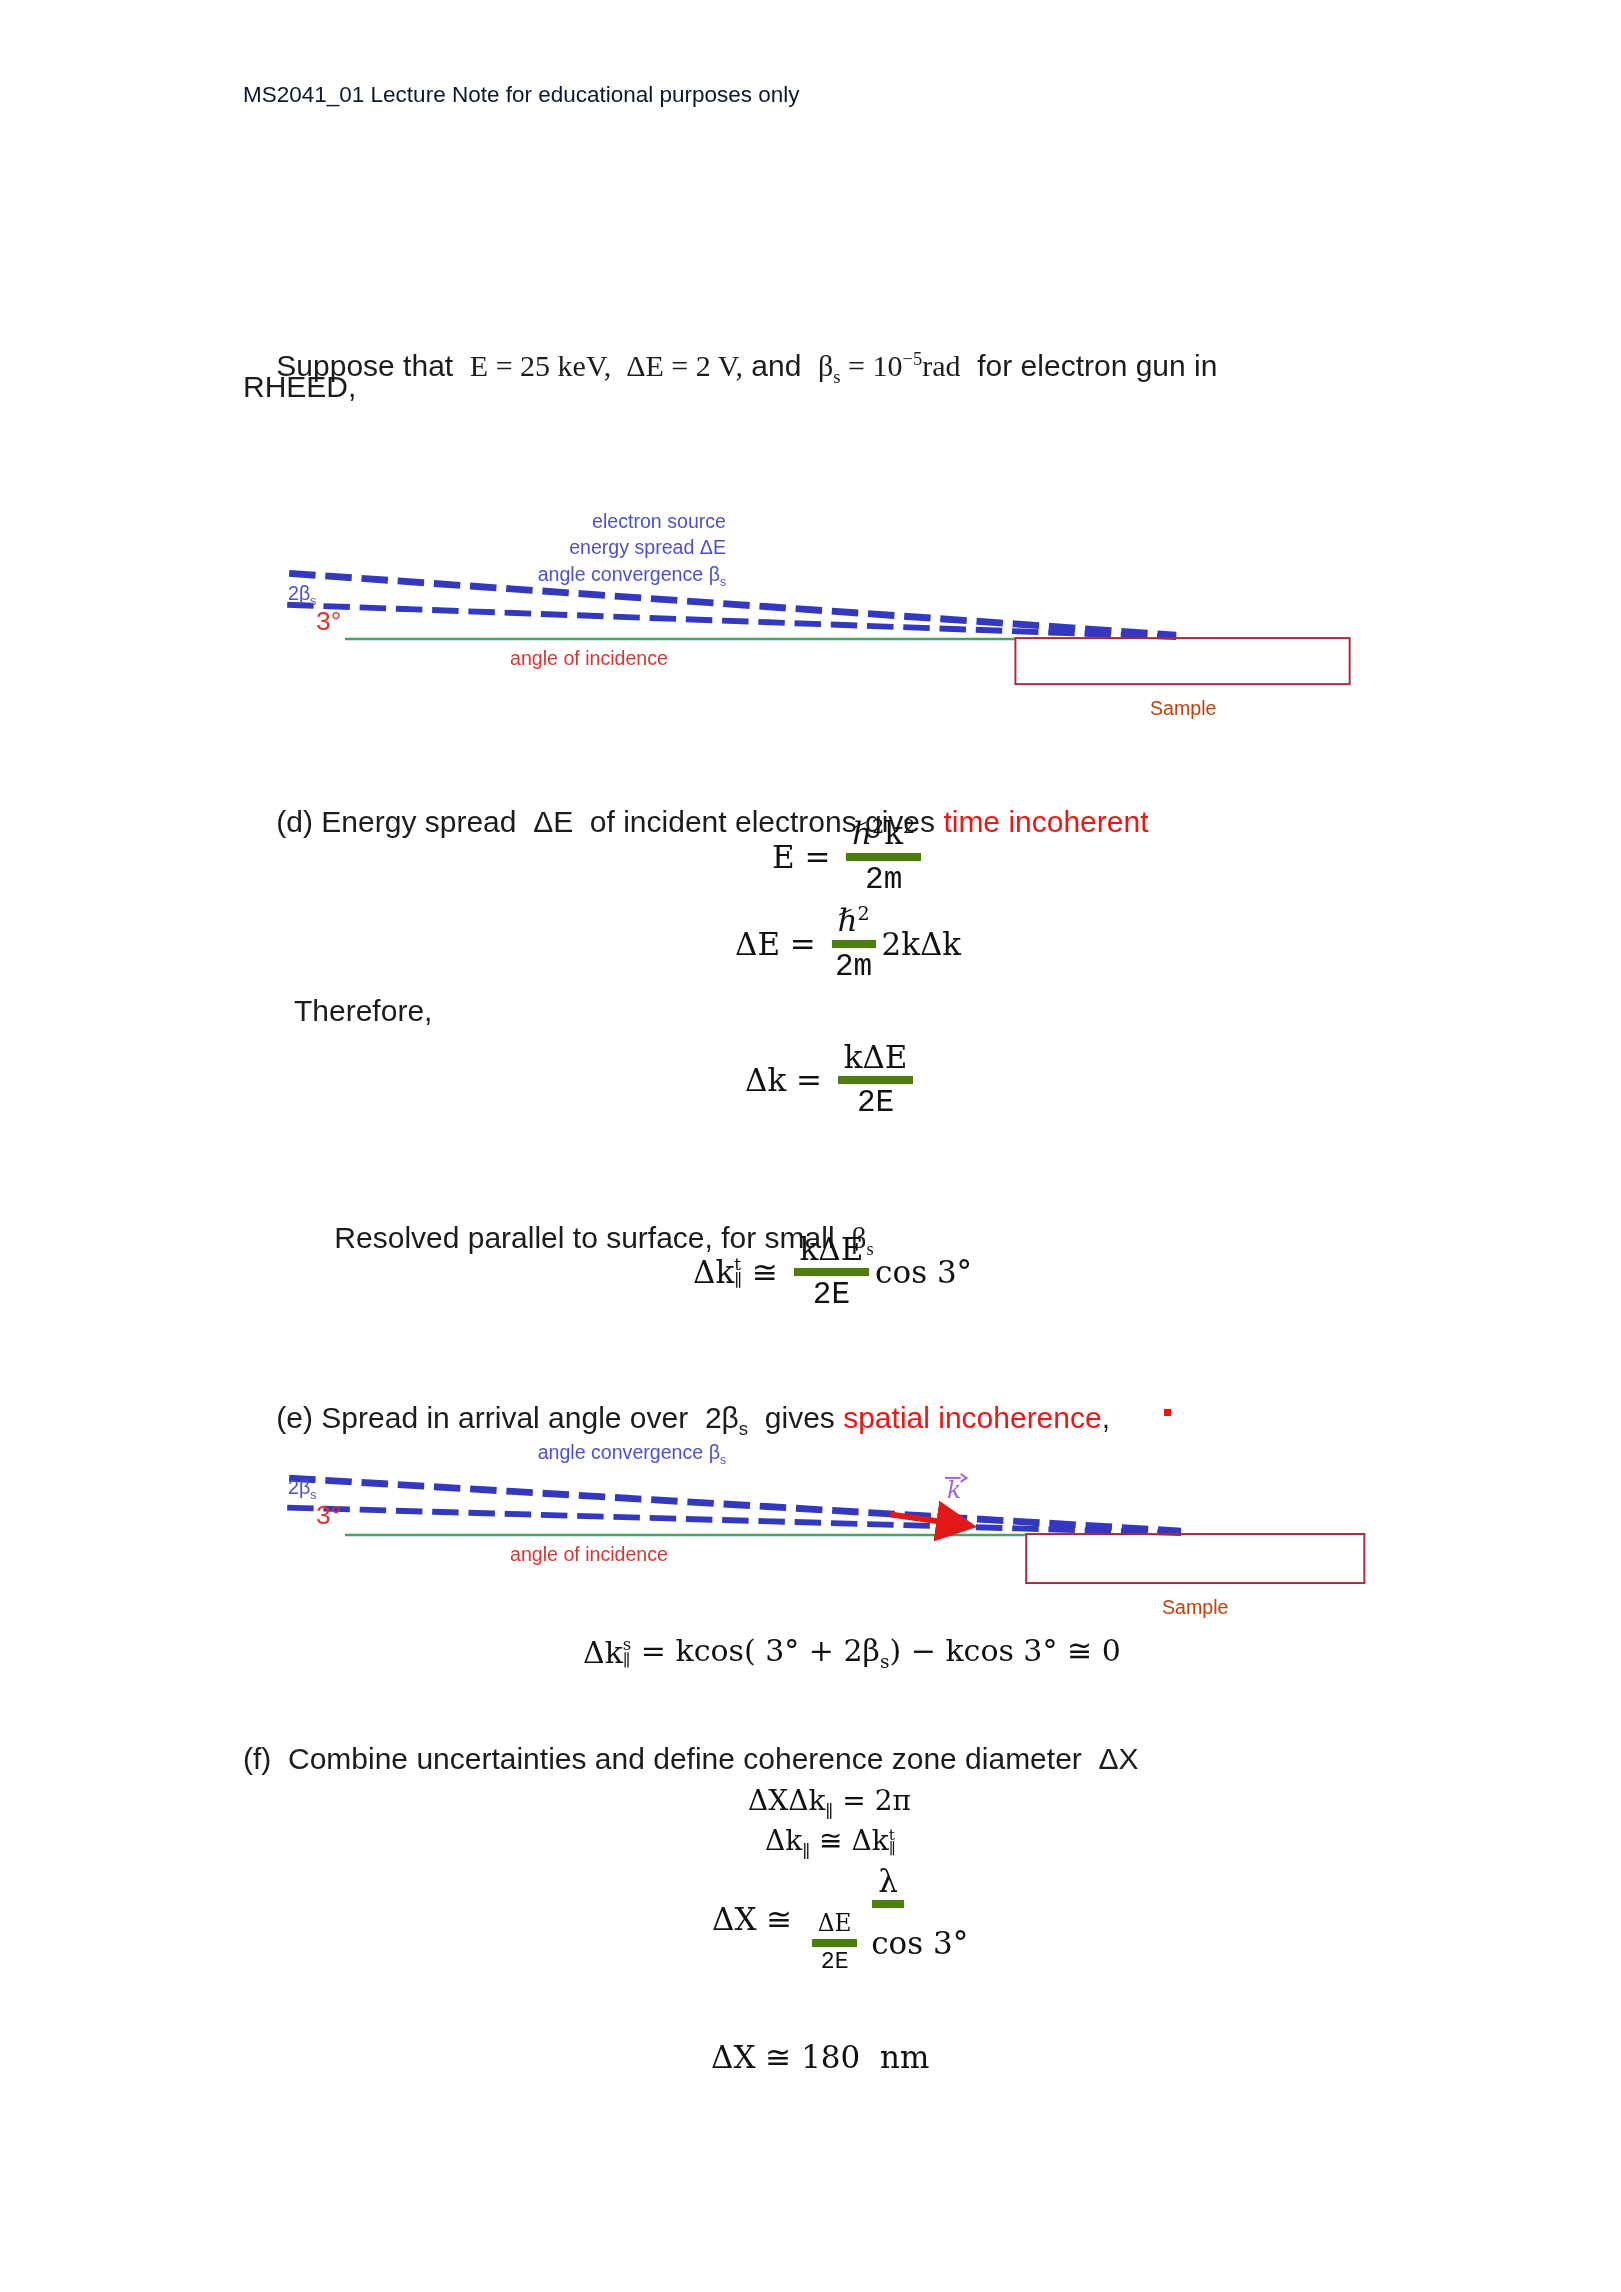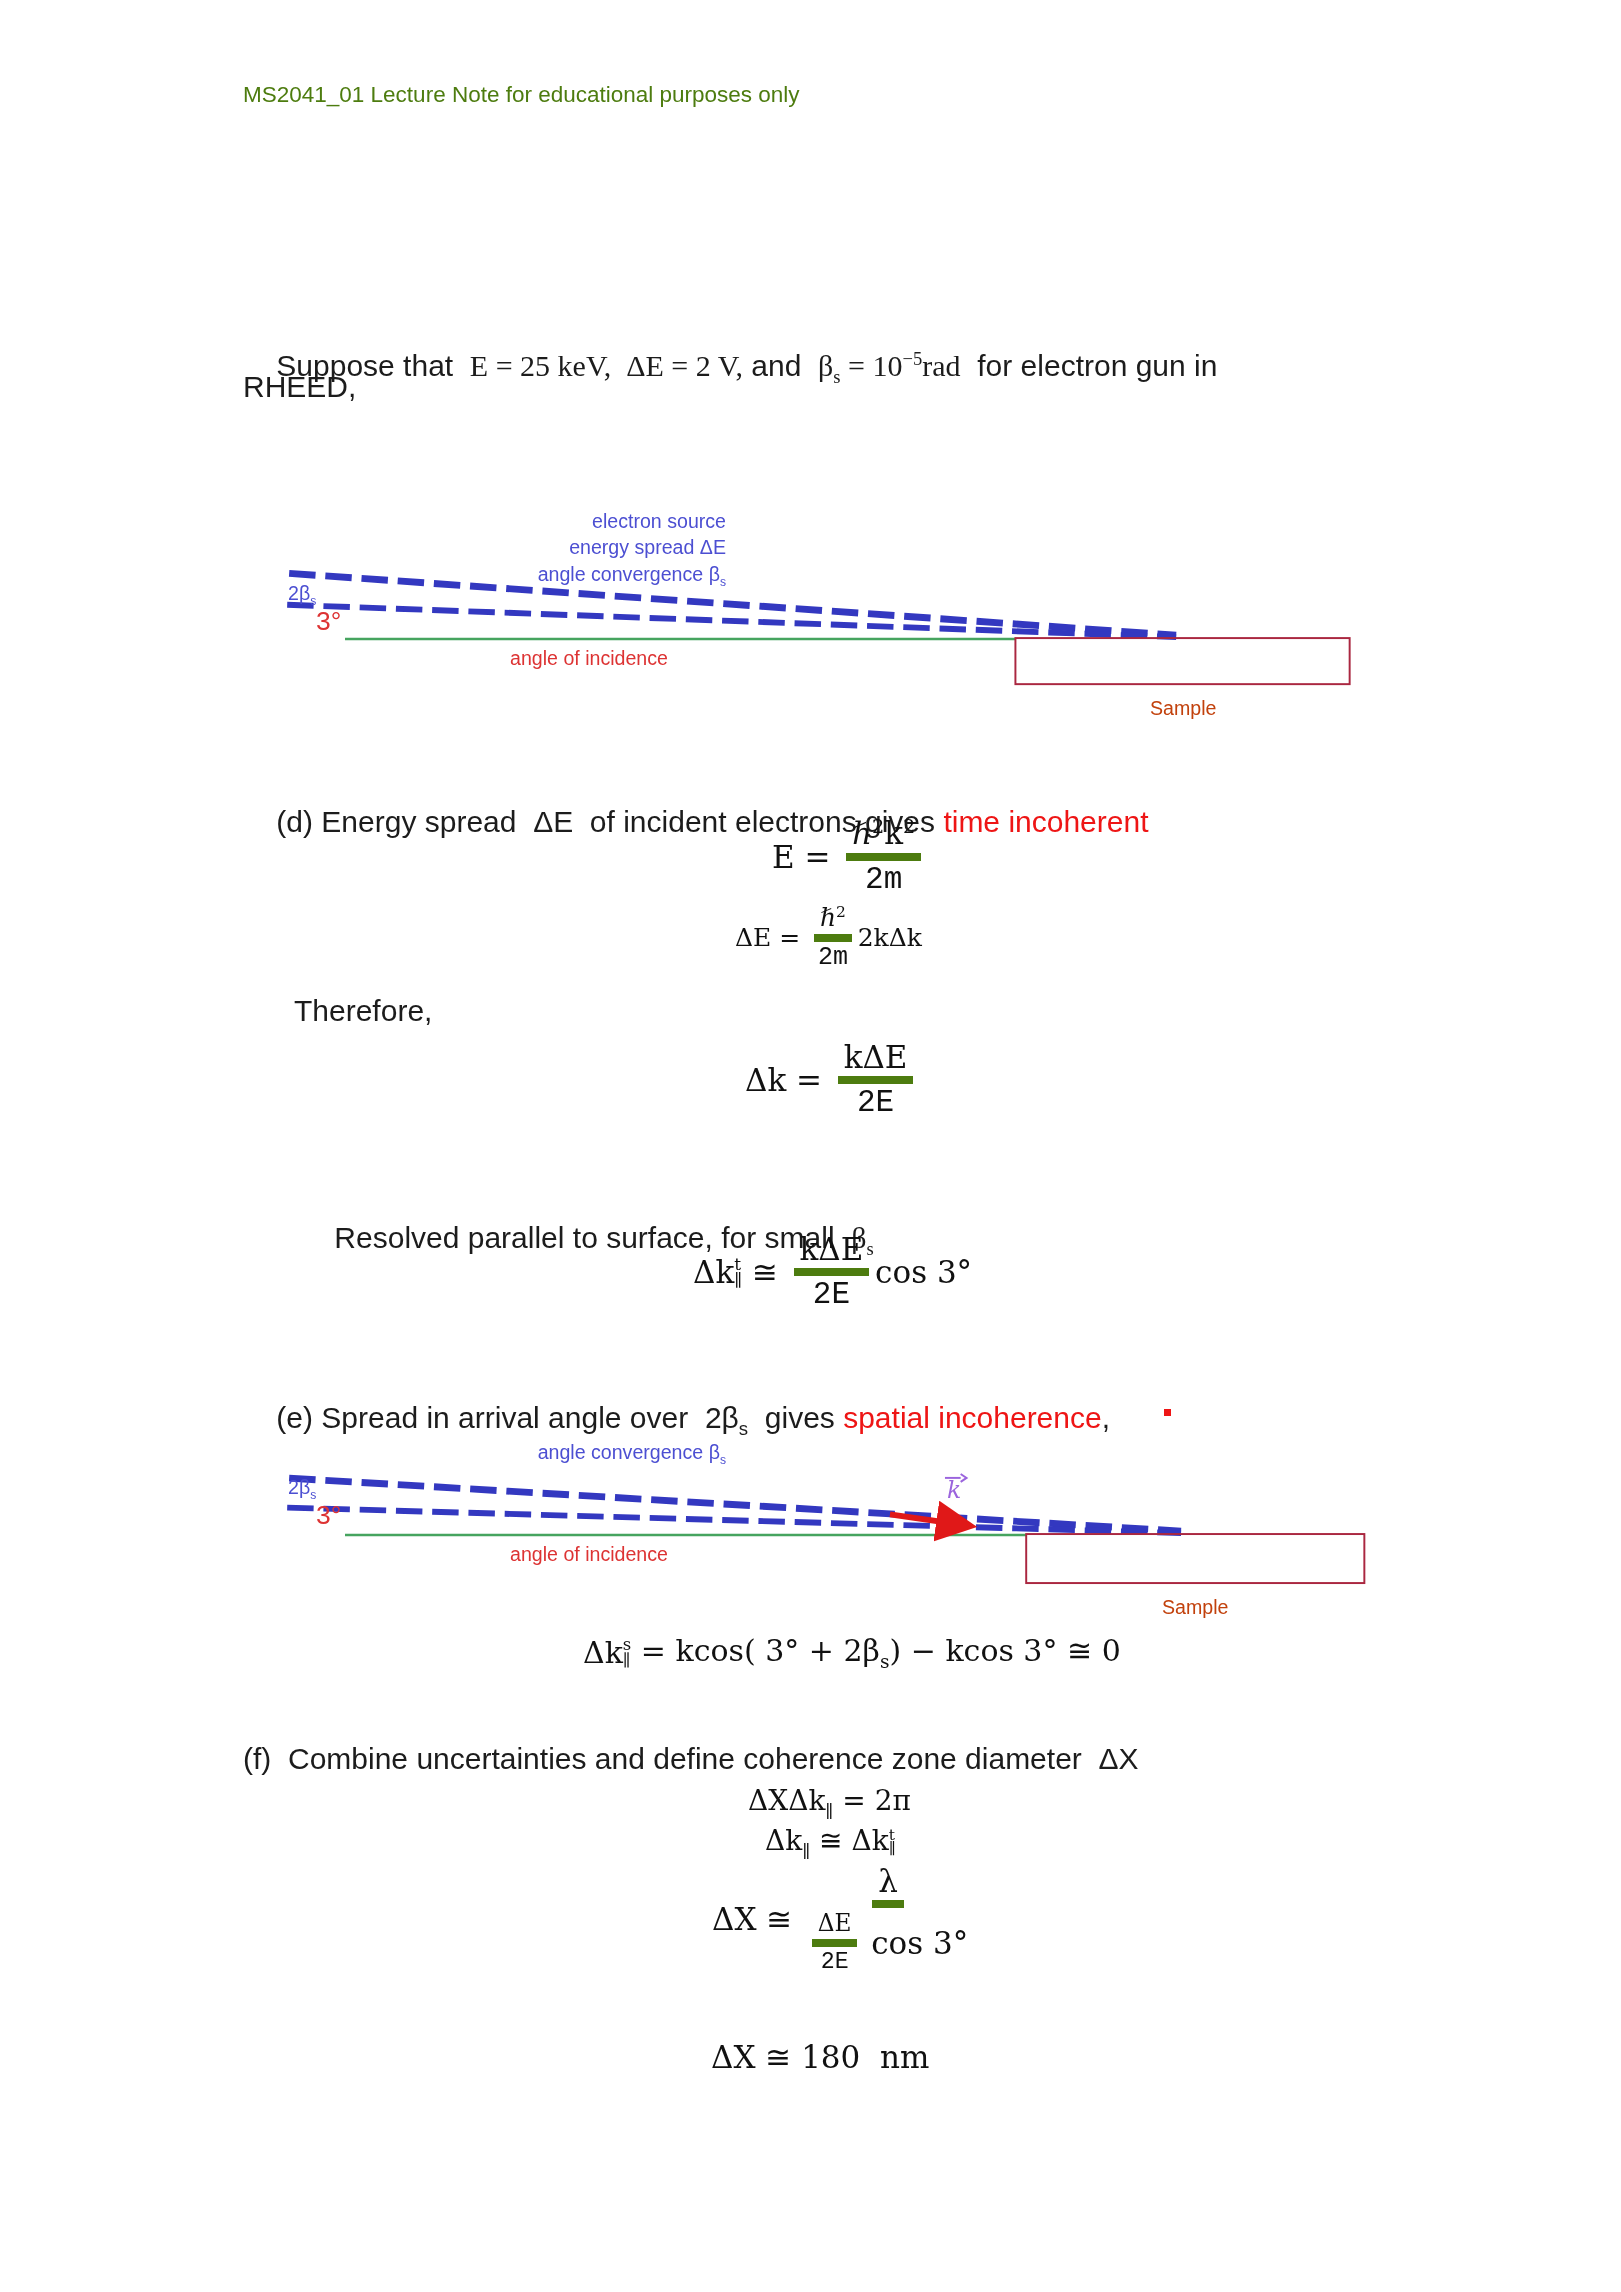--- a/index.html
+++ b/index.html
@@ -2,21 +2,21 @@
 <html><head>
 <meta charset="utf-8">
 <style>
   html,body{margin:0;padding:0;background:#e8e8e8;}
   .page{
     position:relative;width:1621px;height:2293px;background:#ffffff;
     font-family:"Liberation Sans",sans-serif;color:#1c1c1c;overflow:hidden;
     margin:0 auto;
   }
   .abs{position:absolute;white-space:pre;}
-  .header-line{font-size:22.5px;color:#4d7c0f;}
+  .header-line{font-size:22.5px;color:#0f172a;}
   .title-line{font-size:30px;}
   .body-text{font-size:30px;}
   .math{font-family:Liberation Serif, serif;}
   .formula{
     position:absolute;font-family:"DejaVu Serif","DejaVu Sans",serif;
     color:#111;white-space:pre;display:flex;align-items:center;
   }
   .frac{display:inline-flex;flex-direction:column;align-items:center;
         vertical-align:middle;margin:0 5.9px;text-align:center;}
   .frac .num{display:block;padding:0 5.9px 2.9px 5.9px;border-bottom:8px solid #4d7c0f;line-height:1.05;}
@@ -72,21 +72,21 @@
   </div>
 
   <div class="formula" style="left:772px;top:817px;font-size:31px">
     <span>E = </span>
     <span class="frac">
       <span class="num"><span>ℏ</span><sup>2</sup><span>k</span><sup>2</sup></span>
       <span class="den">2m</span>
     </span>
   </div>
 
-  <div class="formula" style="left:735px;top:904px;font-size:25px">
+  <div class="formula" style="left:735px;top:904px;font-size:31px">
     <span>ΔE = </span>
     <span class="frac">
       <span class="num"><span>ℏ</span><sup>2</sup></span>
       <span class="den">2m</span>
     </span>
     <span>2kΔk</span>
   </div>
 
   <div class="abs body-text" style="left:294px;top:994px">Therefore,</div>
 

